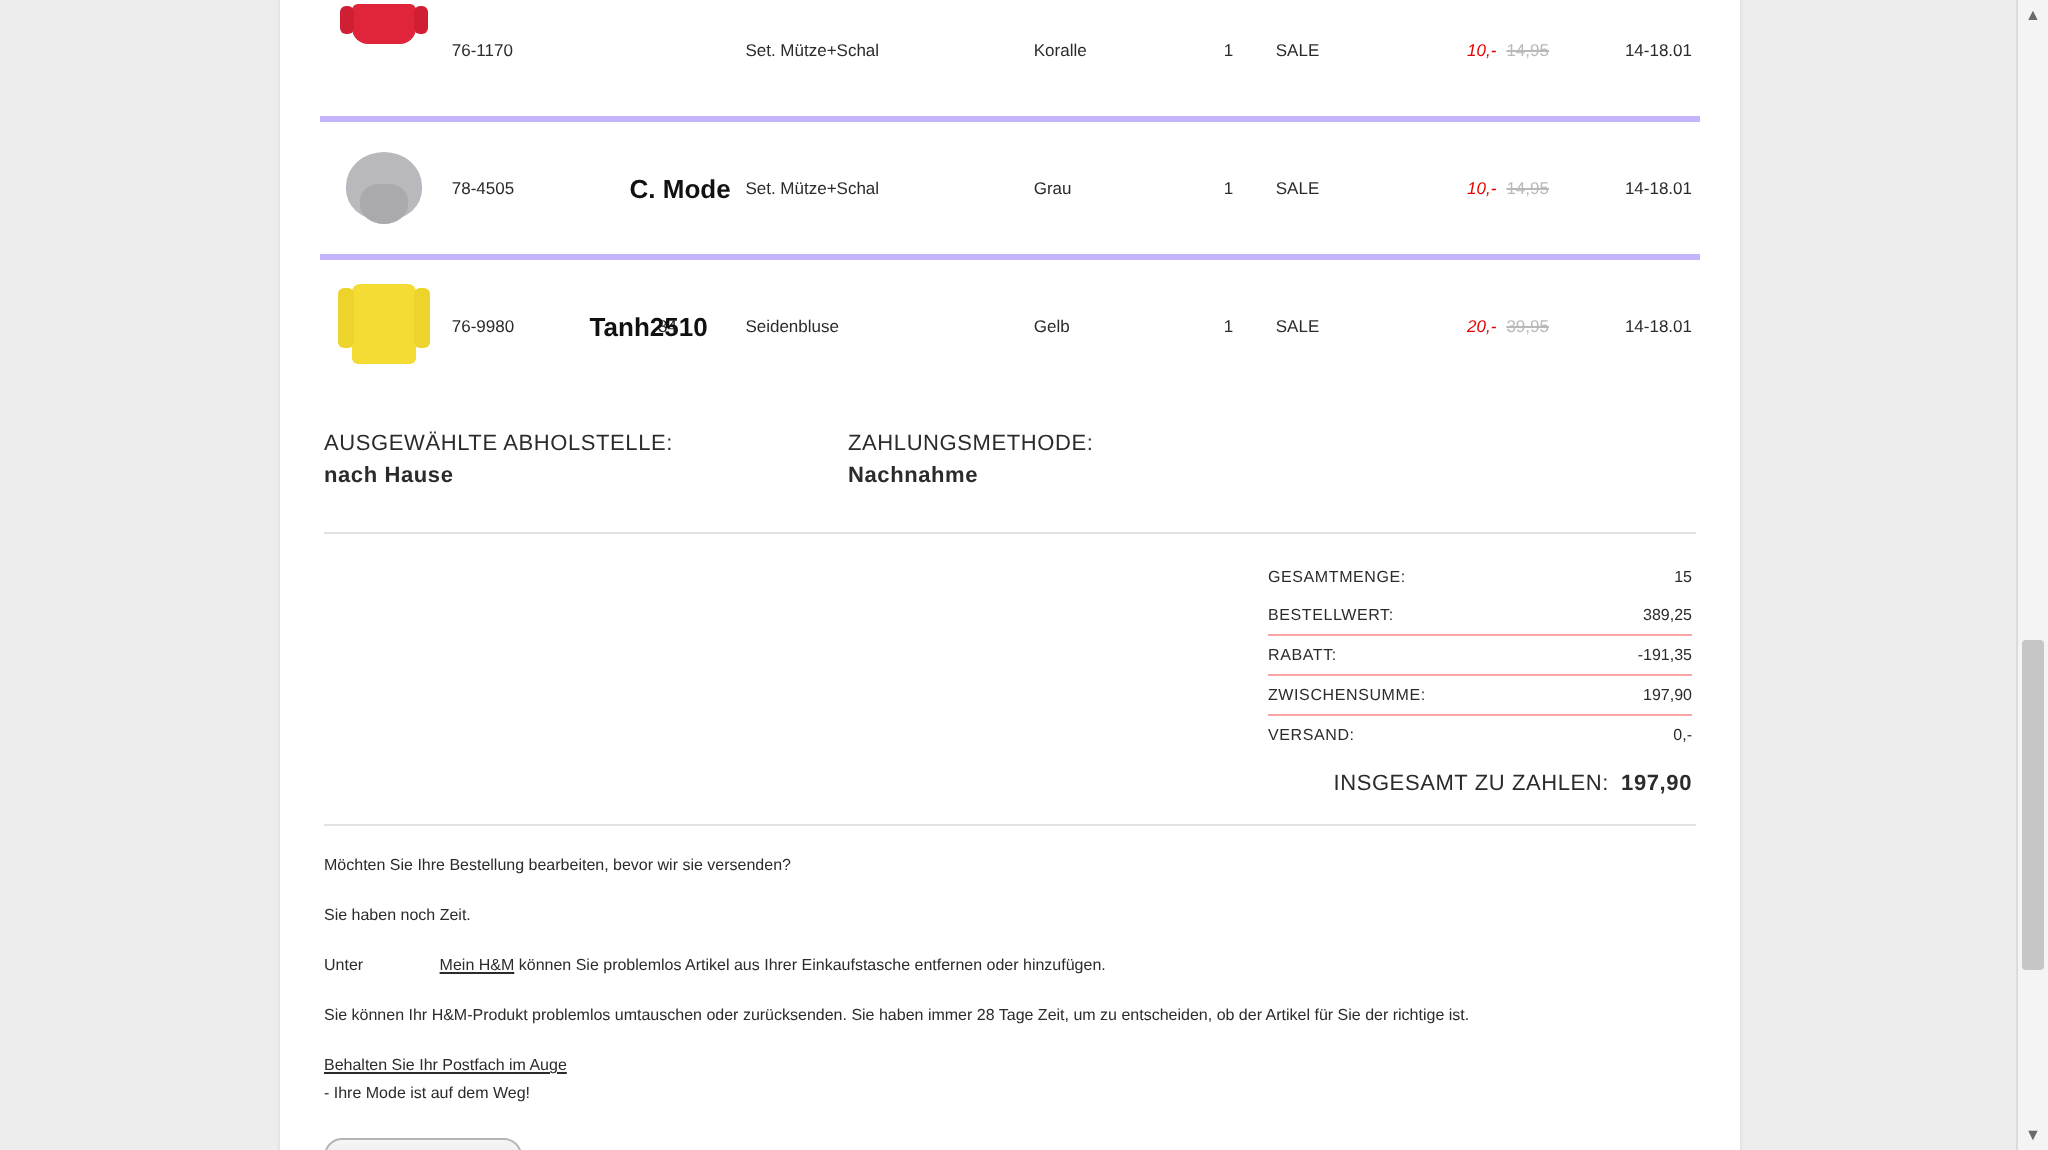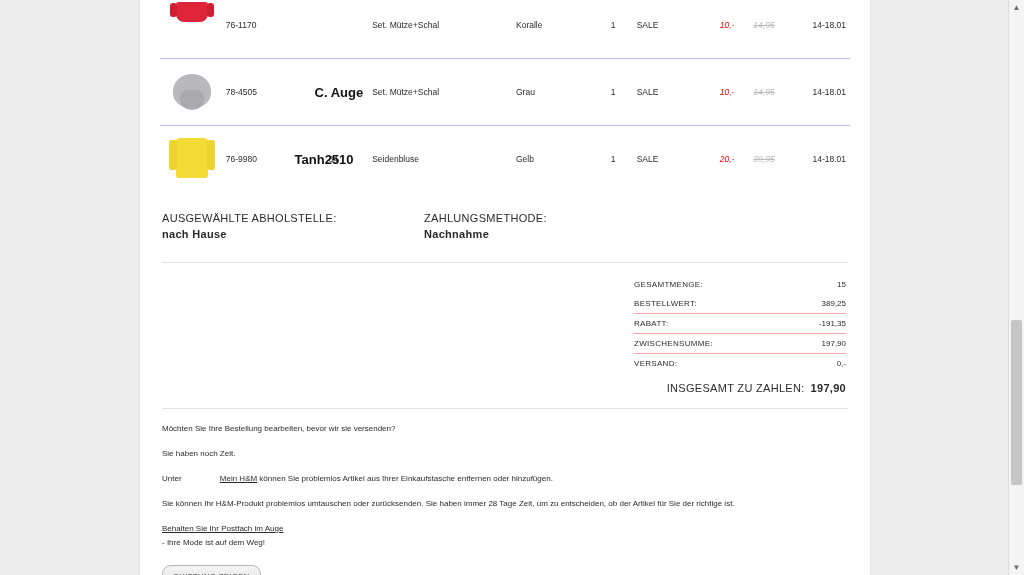--- a/index.html
+++ b/index.html
@@ -63,21 +63,21 @@
   }
 
   
   table.items {
     width: 100%;
     border-collapse: collapse;
     font-size: 8.5px;
     color: #2b2b2b;
   }
   table.items td {
-    border-top: 1px solid #c4b5fd;
+    border-top: 3px solid #c4b5fd;
     padding: 10px 2px;
     vertical-align: middle;
     white-space: nowrap;
   }
   table.items tr.clipped td {
     border-top: none;
   }
   .c-img { width: 62px; text-align: center; }
   .c-art { width: 74px; text-align: left; }
   .c-size { width: 78px; text-align: center; position: relative; }
@@ -85,22 +85,21 @@
   .c-color { width: 80px; text-align: left; }
   .c-qty { width: 44px; text-align: center; }
   .c-state { width: 58px; text-align: left; }
   .c-price { width: 84px; text-align: right; }
   .c-date { width: 72px; text-align: right; padding-right: 4px !important; }
 
   .price-new { color: #e60000; font-style: italic; }
   .price-old {
     color: #b9b9b9;
     text-decoration: line-through;
-    margin-left: 19px;
-    font-style: italic;
+    margin-left: 5px;
   }
 
   
   .thumb {
     width: 44px;
     height: 46px;
     margin: 0 auto;
     position: relative;
   }
   .thumb-red {
@@ -269,21 +268,21 @@
 
           <tr>
             <td class="c-img">
               <div class="thumb">
                 <div class="thumb-grey"></div>
               </div>
             </td>
             <td class="c-art">78-4505</td>
             <td class="c-size">
               <span></span>
-              <span class="overlay-name name-1">C. Auge</span>
+              <span class="overlay-name name-1">C. Mode</span>
             </td>
             <td class="c-desc">Set. Mütze+Schal</td>
             <td class="c-color">Grau</td>
             <td class="c-qty">1</td>
             <td class="c-state">SALE</td>
             <td class="c-price">
               <span class="price-new">10,-</span><span class="price-old">14,95</span>
             </td>
             <td class="c-date">14-18.01</td>
           </tr>

